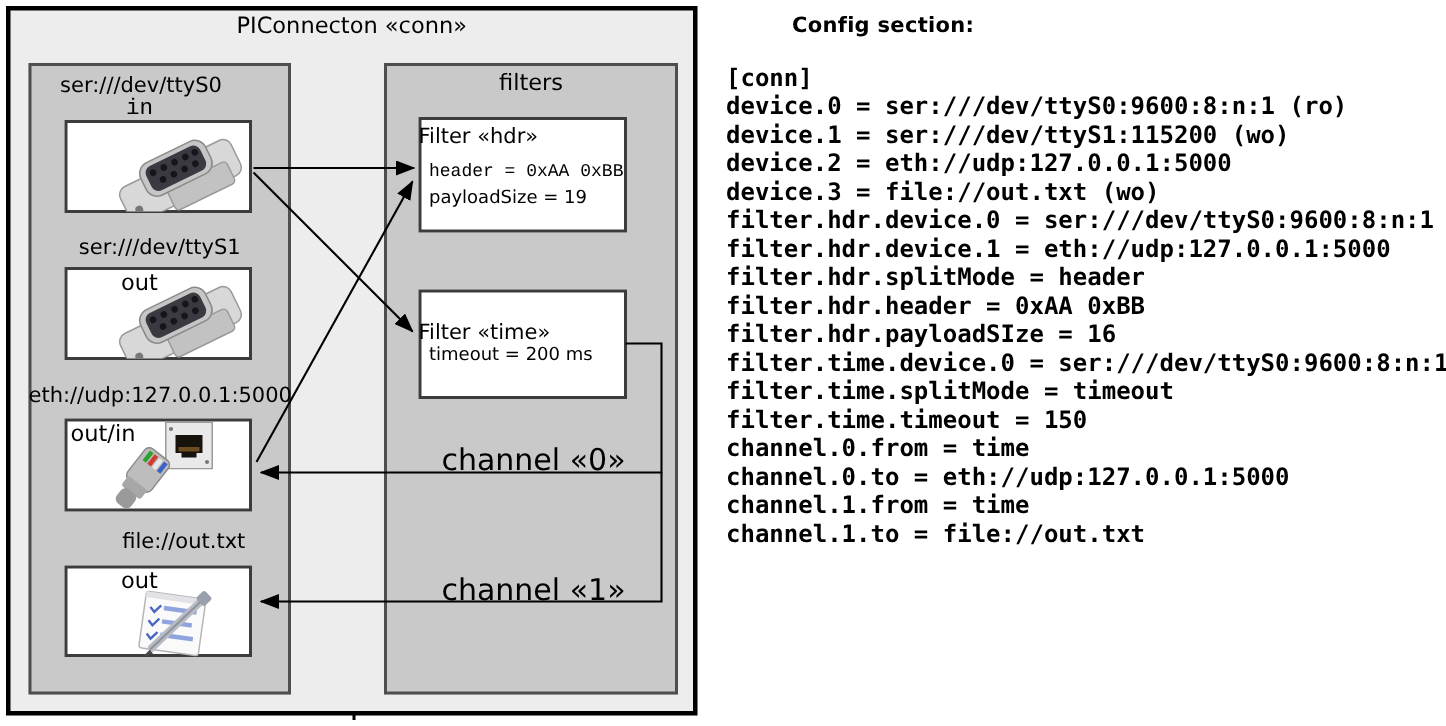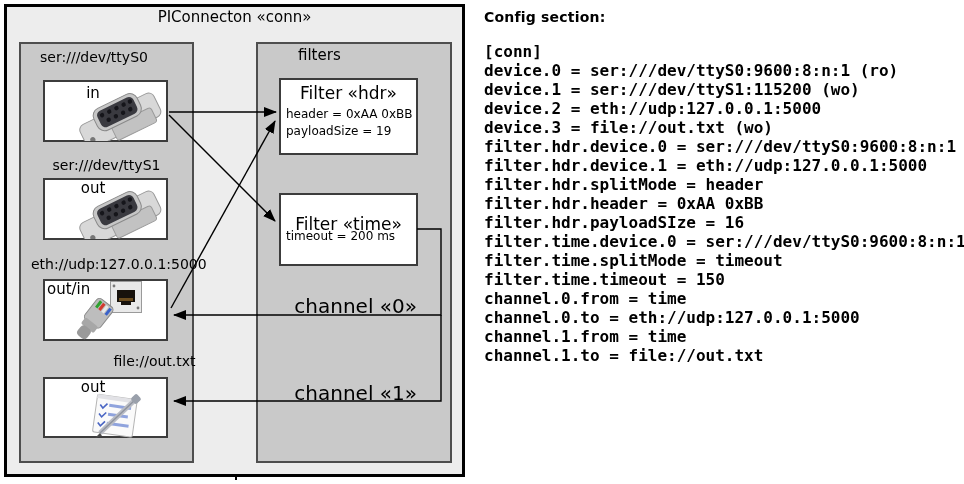--- a/index.html
+++ b/index.html
@@ -6,47 +6,47 @@
   .stage {
     position:relative; width:964px; height:484px; overflow:hidden;
     background:#ffffff; color:#000;
     font-family:"DejaVu Sans", sans-serif;
   }
   .abs { position:absolute; }
   .outer-box { border:3px solid #000; background:#ededed; box-sizing:border-box; }
   .panel { background:#c9c9c9; border:2px solid #4e4e4e; box-sizing:border-box; }
   .white-box { background:#ffffff; border:2px solid #3c3c3c; box-sizing:border-box; }
   .diagram-title { font-size:15px; text-align:center; }
-  .panel-title { font-size:15px; text-align:left;padding-left:42px; }
+  .panel-title { font-size:15px; text-align:center; }
   .dev-label { font-size:14px; text-align:center; white-space:nowrap; }
   .dir-label { font-size:15px; }
-  .filter-title { font-size:17px; text-align:center; }
+  .filter-title { font-size:14px; }
   .filter-prop { font-size:12px; white-space:nowrap; }
   .channel-label { font-size:20px; text-align:right; }
-  .config-head { font-size:14px; font-weight:700; letter-spacing:0.2px; }
+  .config-head { font-size:14px; font-weight:700; letter-spacing:0.2px;margin-left:44px; }
   .config-block {
     font-family:"DejaVu Sans Mono", monospace;
     font-size:16px; font-weight:700; line-height:19px; white-space:pre;
   }
   svg { display:block; }
   .arrows { pointer-events:none; }
 </style>
 </head>
 <body>
 
 <div class="stage">
 
   <div class="abs outer-box" style="left:4px; top:4px; width:461px; height:473px;"></div>
   <div class="abs diagram-title" style="left:4px; top:8px; width:461px;">PIConnecton «conn»</div>
 
   <div class="abs panel" style="left:19px; top:42px; width:175px; height:421px;"></div>
 
   <div class="abs dev-label" style="left:19px; top:49px; width:150px;">ser:///dev/ttyS0</div>
   <div class="abs white-box" style="left:43px; top:80px; width:125px; height:62px;"></div>
-  <div class="abs dir-label" style="left:58px; top:84px; width:70px; text-align:center;">in</div>
+  <div class="abs dir-label" style="left:58px; top:64px; width:70px; text-align:center;font-family:Liberation Mono, monospace;">in</div>
   <svg class="abs" style="left:72px; top:92px;" width="94" height="49" viewBox="0 0 94 49">
     <g transform="rotate(-26 47 26)">
       <rect x="6" y="16" width="82" height="26" rx="6" fill="#d8d8d8" stroke="#9a9a9a"></rect>
       <rect x="36" y="30" width="44" height="16" rx="3" fill="#c2c2c2" stroke="#9a9a9a"></rect>
       <rect x="24" y="8" width="48" height="24" rx="8" fill="#c6c6c6" stroke="#8a8a8a"></rect>
       <rect x="28" y="11" width="40" height="18" rx="5" fill="#3a3a40"></rect>
       <circle cx="33" cy="16" r="2.2" fill="#15151a"></circle>
         <circle cx="41" cy="16" r="2.2" fill="#15151a"></circle>
       <circle cx="49" cy="16" r="2.2" fill="#15151a"></circle>
         <circle cx="57" cy="16" r="2.2" fill="#15151a"></circle>
@@ -74,21 +74,21 @@
         <circle cx="57" cy="16" r="2.2" fill="#15151a"></circle>
       <circle cx="64" cy="16" r="2.2" fill="#15151a"></circle>
       <circle cx="37" cy="23" r="2.2" fill="#15151a"></circle>
         <circle cx="45" cy="23" r="2.2" fill="#15151a"></circle>
       <circle cx="53" cy="23" r="2.2" fill="#15151a"></circle>
         <circle cx="61" cy="23" r="2.2" fill="#15151a"></circle>
       <circle cx="14" cy="34" r="2.6" fill="#777777"></circle>
     </g>
   </svg>
 
-  <div class="abs dev-label" style="left:19px; top:256px; width:175px;padding-left:12px;">eth://udp:127.0.0.1:5000</div>
+  <div class="abs dev-label" style="left:19px; top:256px; width:175px;">eth://udp:127.0.0.1:5000</div>
   <div class="abs white-box" style="left:43px; top:279px; width:125px; height:62px;"></div>
   <div class="abs dir-label" style="left:47px; top:280px;">out/in</div>
   <svg class="abs" style="left:110px; top:281px;" width="32" height="32" viewBox="0 0 32 32">
     <rect x="0.5" y="0.5" width="31" height="31" fill="#e9e9e9" stroke="#9a9a9a"></rect>
     <circle cx="4" cy="5" r="1.4" fill="#777"></circle>
     <circle cx="28" cy="27" r="1.4" fill="#777"></circle>
     <path d="M7 9 h18 v12 h-4 v3 h-10 v-3 h-4 z" fill="#17120c"></path>
     <rect x="9" y="17" width="14" height="3" fill="#6b4d1f"></rect>
   </svg>
   <svg class="abs" style="left:64px; top:296px;" width="58" height="46" viewBox="0 0 58 46">
@@ -96,21 +96,21 @@
       <rect x="20" y="2" width="20" height="26" rx="4" fill="#bdbdbd" stroke="#8a8a8a"></rect>
       <rect x="23" y="4" width="3" height="8" fill="#2fa12f"></rect>
       <rect x="27" y="4" width="3" height="8" fill="#d23b2f"></rect>
       <rect x="31" y="4" width="3" height="8" fill="#e8e8e8"></rect>
       <rect x="35" y="4" width="3" height="8" fill="#3b62c9"></rect>
       <rect x="22" y="26" width="16" height="8" rx="2" fill="#a7a7a7"></rect>
       <rect x="24" y="33" width="12" height="12" rx="4" fill="#9a9a9a"></rect>
     </g>
   </svg>
 
-  <div class="abs dev-label" style="left:19px; top:353px; width:207px;padding-left:32px;">file://out.txt</div>
+  <div class="abs dev-label" style="left:19px; top:353px; width:207px;">file://out.txt</div>
   <div class="abs white-box" style="left:43px; top:377px; width:125px; height:61px;"></div>
   <div class="abs dir-label" style="left:58px; top:378px; width:70px; text-align:center;">out</div>
   <svg class="abs" style="left:88px; top:391px;" width="58" height="47" viewBox="0 0 58 47">
     <g transform="rotate(8 29 24)">
       <rect x="7" y="6" width="40" height="38" rx="2" fill="#fafafa" stroke="#b5b5b5"></rect>
       <rect x="7" y="6" width="40" height="4" fill="#e2e2e6"></rect>
       <path d="M11 16 l3 3 l4 -5" stroke="#4a66c4" stroke-width="1.6" fill="none"></path>
       <rect x="20" y="14" width="22" height="3" fill="#8fa3dd"></rect>
       <path d="M11 25 l3 3 l4 -5" stroke="#4a66c4" stroke-width="1.6" fill="none"></path>
       <rect x="20" y="23" width="20" height="3" fill="#8fa3dd"></rect>
@@ -123,21 +123,21 @@
       <path d="M12 42 l-5 5 l7 -2 z" fill="#4a4a4a"></path>
       <rect x="44" y="4" width="8" height="8" rx="2" fill="#9aa0ab" transform="rotate(-43 48 8)"></rect>
     </g>
   </svg>
 
   <div class="abs panel" style="left:256px; top:42px; width:196px; height:421px;"></div>
   <div class="abs panel-title" style="left:256px; top:46px; width:196px;">filters</div>
 
   <div class="abs white-box" style="left:279px; top:78px; width:139px; height:77px;"></div>
   <div class="abs filter-title" style="left:279px; top:83px; width:139px;">Filter «hdr»</div>
-  <div class="abs filter-prop" style="left:286px; top:107px;">header = 0xAA 0xBB</div>
+  <div class="abs filter-prop" style="left:286px; top:107px;font-family:Liberation Mono, monospace;">header = 0xAA 0xBB</div>
   <div class="abs filter-prop" style="left:286px; top:124px;">payloadSize = 19</div>
 
   <div class="abs white-box" style="left:279px; top:193px; width:139px; height:73px;"></div>
   <div class="abs filter-title" style="left:279px; top:214px; width:139px;">Filter «time»</div>
   <div class="abs filter-prop" style="left:286px; top:229px;">timeout = 200 ms</div>
 
   <div class="abs channel-label" style="left:279px; top:294px; width:138px;">channel «0»</div>
   <div class="abs channel-label" style="left:279px; top:381px; width:138px;">channel «1»</div>
 
   <svg class="abs arrows" style="left:0; top:0;" width="964" height="484" viewBox="0 0 964 484">

